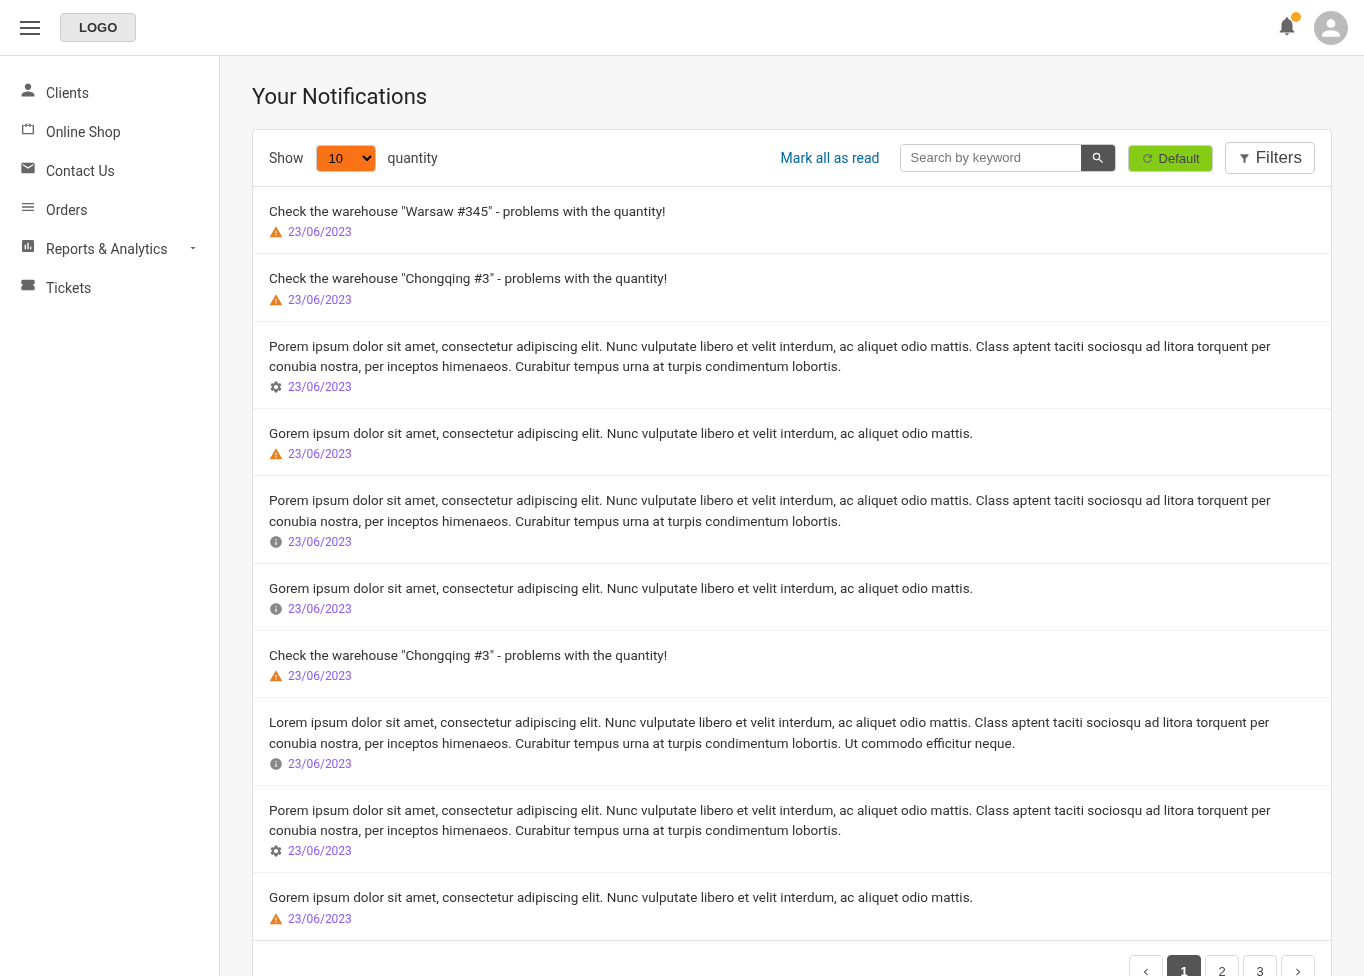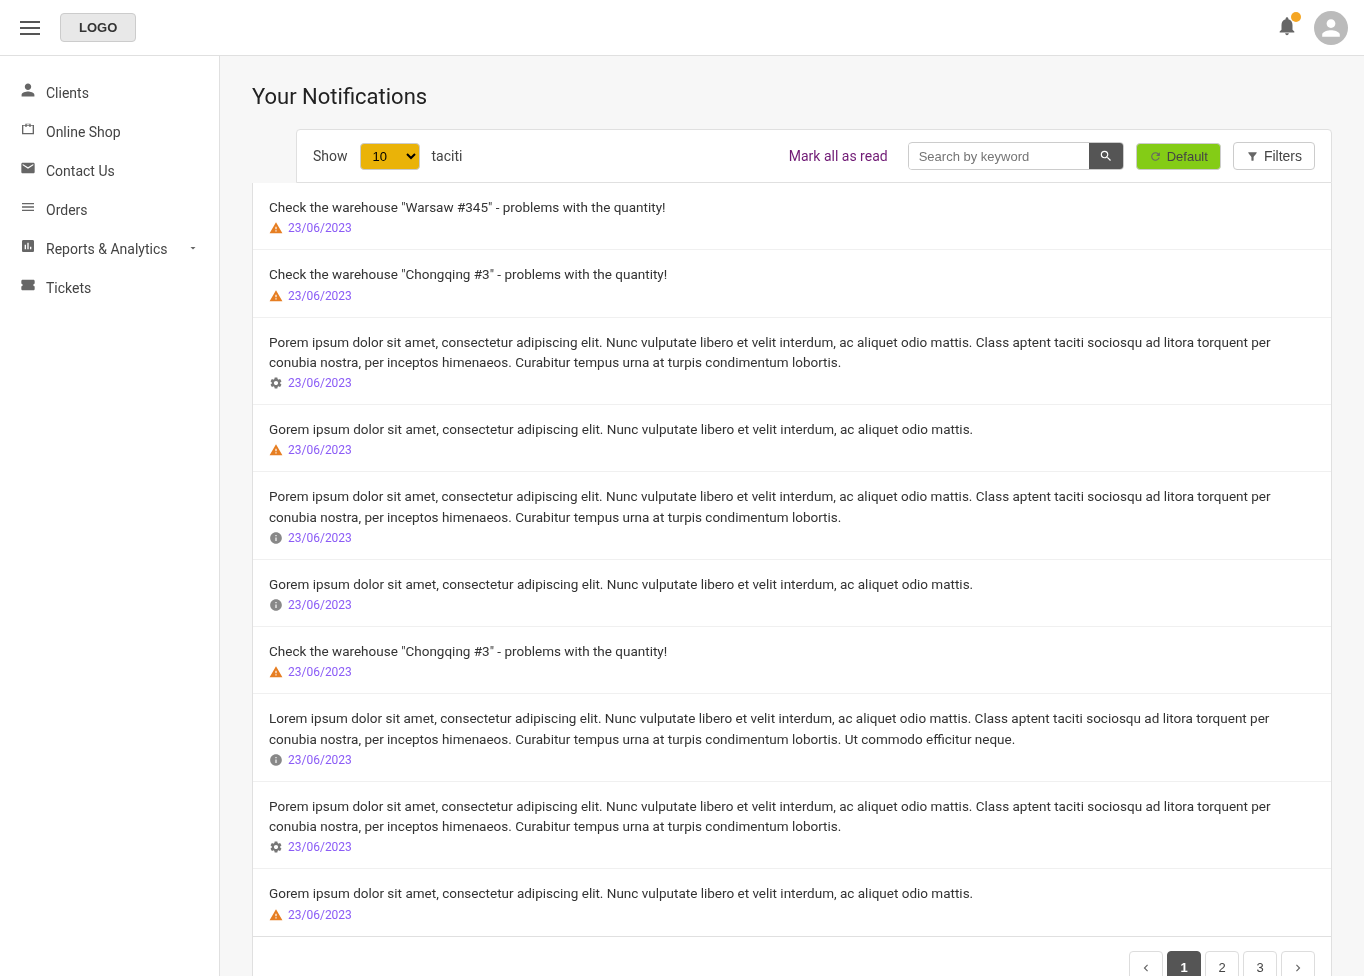--- a/index.html
+++ b/index.html
@@ -55,38 +55,38 @@
     .main { flex: 1; padding: 28px 32px; background: #f7f7f7; }
 
     .page-title { font-size: 22px; font-weight: 400; margin-bottom: 20px; color: #222; }
 
     
     .controls-bar {
       background: #fff;
       border: 1px solid #e0e0e0;
       border-radius: 4px 4px 0 0;
       padding: 12px 16px;
-      display: flex; align-items: center; gap: 12px; margin-left: 44px;
+      display: flex; align-items: center; gap: 12px;
     }
     .show-label { font-size: 14px; color: #444; }
     .entries-select {
       border: 1px solid #ccc; border-radius: 4px;
-      padding: 4px 8px; font-size: 13px; background: #eab308; cursor: pointer;
+      padding: 4px 8px; font-size: 13px; background: #f97316; cursor: pointer;
       appearance: auto;
     }
     .entries-label { font-size: 14px; color: #444; }
     .spacer { flex: 1; }
-    .mark-all-read { font-size: 14px; color: #701a75; margin-right: 8px; }
-    .search-box { display: flex; align-items: center; border: 1px solid #ccc; border-radius: 4px; overflow: hidden; }
+    .mark-all-read { font-size: 14px; color: #0369a1; margin-right: 8px; }
+    .search-box { display: flex; align-items: flex-start; border: 1px solid #ccc; border-radius: 4px; overflow: hidden; }
     .search-input { border: none; outline: none; padding: 5px 10px; font-size: 13px; width: 180px; color: #666; }
     .search-btn { background: #555; border: none; padding: 6px 10px; cursor: pointer; display: flex; align-items: center; }
     .search-btn svg { width: 14px; height: 14px; fill: #fff; }
     .default-btn { background: #84cc16; border: 1px solid #ccc; border-radius: 4px; padding: 5px 12px; font-size: 13px; cursor: pointer; display: flex; align-items: center; gap: 5px; color: #444; }
     .default-btn svg { width: 13px; height: 13px; fill: #666; }
-    .filters-btn { background: #fff; border: 1px solid #ccc; border-radius: 4px; padding: 5px 12px; font-size: 14px; cursor: pointer; display: flex; align-items: center; gap: 5px; color: #444; }
+    .filters-btn { background: #fff; border: 1px solid #ccc; border-radius: 4px; padding: 5px 12px; font-size: 17px; cursor: pointer; display: flex; align-items: center; gap: 5px; color: #444; }
     .filters-btn svg { width: 13px; height: 13px; fill: #666; }
 
     
     .notifications-list { background: #fff; border: 1px solid #e0e0e0; border-top: none; }
     .notification-item {
       padding: 14px 16px;
       border-bottom: 1px solid #f0f0f0;
     }
     .notification-item:last-child { border-bottom: none; }
     .notification-text { font-size: 13.5px; color: #333; line-height: 1.5; margin-bottom: 4px; }
@@ -199,21 +199,21 @@
   </div>
       </div>
   </nav>
 
   <main class="main">
     <h1 class="page-title">Your Notifications</h1>
 
     <div class="controls-bar">
       <span class="show-label">Show</span>
       <select class="entries-select" id="entries-select"><option value="10">10</option><option value="25">25</option><option value="50">50</option><option value="100">100</option></select>
-      <span class="entries-label">taciti</span>
+      <span class="entries-label">quantity</span>
       <div class="spacer"></div>
       <span class="mark-all-read">Mark all as read</span>
       <div class="search-box">
         <input class="search-input" type="text" id="search-input" placeholder="Search by keyword" style="">
         <button class="search-btn">
           <svg viewBox="0 0 24 24">
             <path d="M15.5 14h-.79l-.28-.27A6.47 6.47 0 0 0 16 9.5 6.5 6.5 0 1 0 9.5 16c1.61 0 3.09-.59 4.23-1.57l.27.28v.79l5 4.99L20.49 19l-4.99-5zm-6 0C7.01 14 5 11.99 5 9.5S7.01 5 9.5 5 14 7.01 14 9.5 11.99 14 9.5 14z"></path>
           </svg>
         </button>
       </div>

